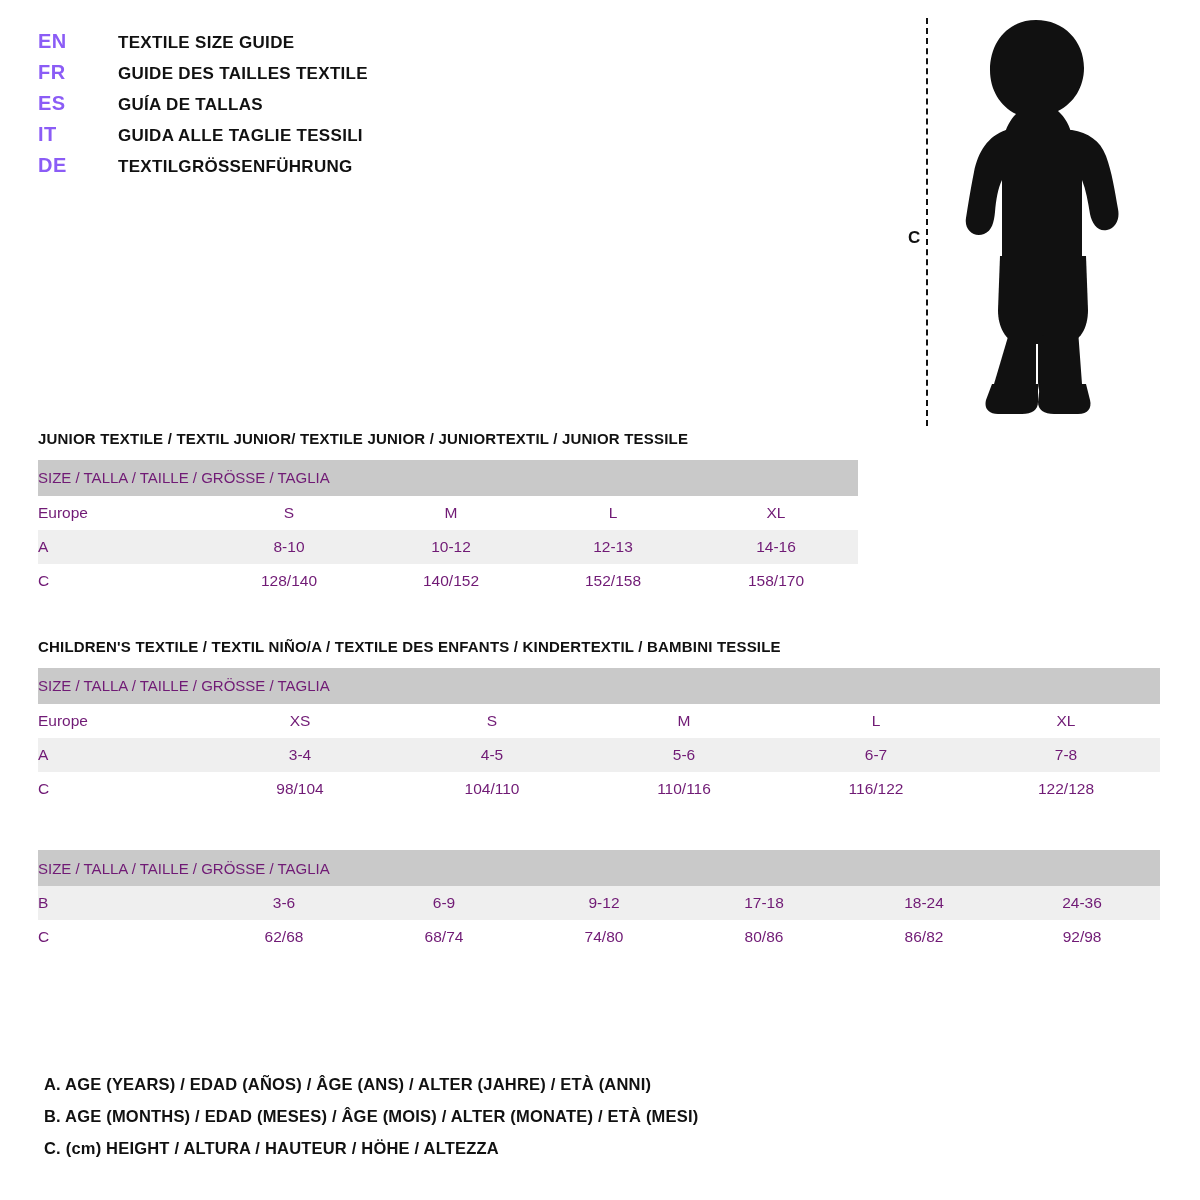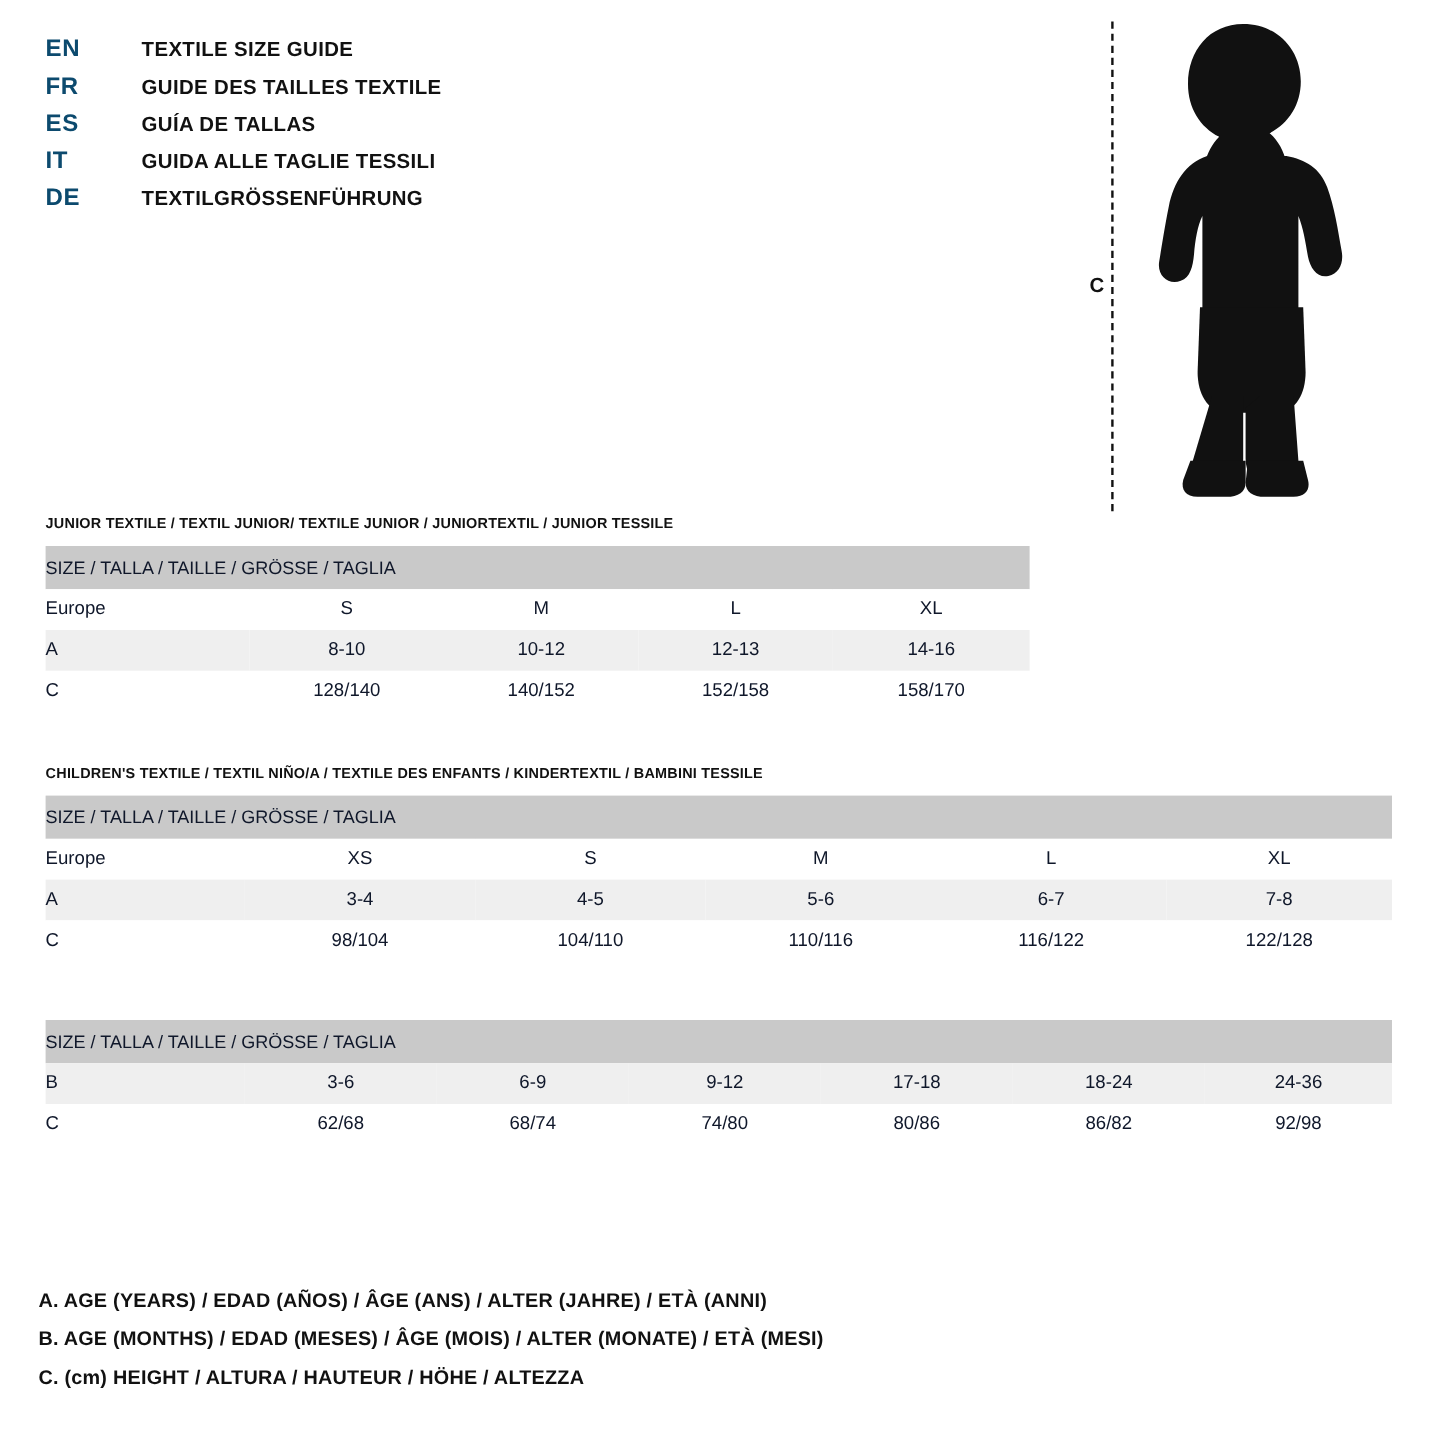--- a/index.html
+++ b/index.html
@@ -32,21 +32,21 @@
   .lang-row {
     display: flex;
     align-items: baseline;
     height: 31px;
   }
   .lang-code {
     width: 80px;
     font-size: 20px;
     font-weight: bold;
     letter-spacing: 0.5px;
-    color: #0c4a6e;
+    color: #8b5cf6;
   }
   .lang-title {
     font-size: 17px;
     font-weight: bold;
     letter-spacing: 0.3px;
     color: #111;
     text-transform: uppercase;
   }
 
   
@@ -77,34 +77,34 @@
     font-weight: bold;
     color: #111;
   }
 
   
   .section {
     position: absolute;
     left: 38px;
   }
   .section-title {
-    font-size: 12px;
+    font-size: 15px;
     font-weight: bold;
     letter-spacing: 0.2px;
     color: #111;
     margin-bottom: 10px;
     line-height: 1.45;
   }
   table.size-table {
     border-collapse: collapse;
     table-layout: fixed;
   }
   table.size-table td {
     font-size: 15.5px;
-    color: #0f172a;
+    color: #701a75;
     padding: 5px 0 5px 0;
     height: 24px;
     vertical-align: middle;
   }
   tr.band td {
     background: #c9c9c9;
     font-weight: normal;
     font-size: 15px;
     height: 26px;
   }
@@ -121,21 +121,21 @@
     padding-left: 6px;
     text-align: left;
   }
   td.val {
     text-align: center;
   }
 
   
   .legend {
     position: absolute;
-    left: 32px;
+    left: 44px;
     top: 1068px;
     width: 1100px;
   }
   .legend-line {
     font-size: 16.5px;
     font-weight: bold;
     letter-spacing: 0.2px;
     color: #111;
     line-height: 32px;
   }

